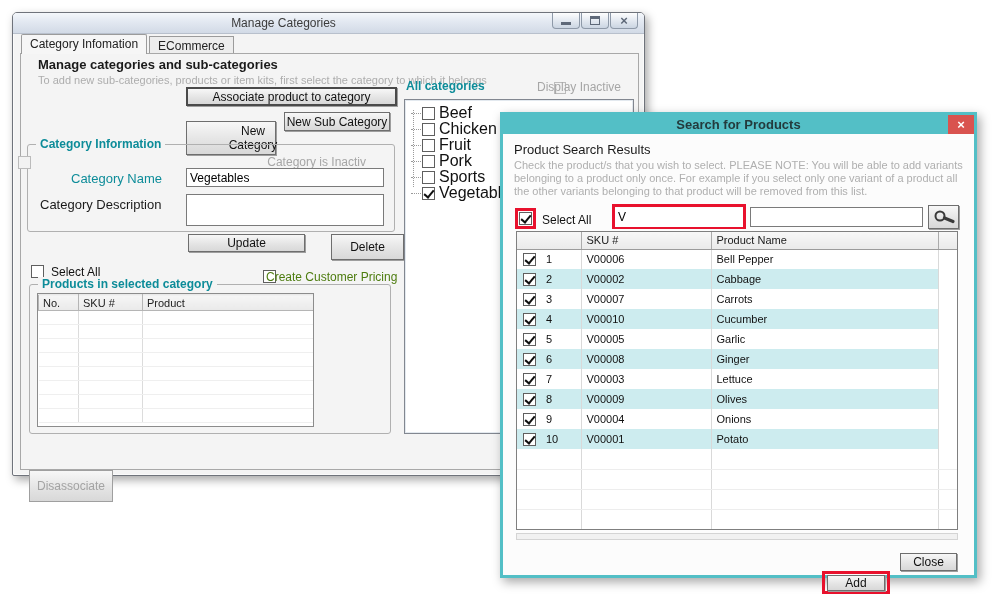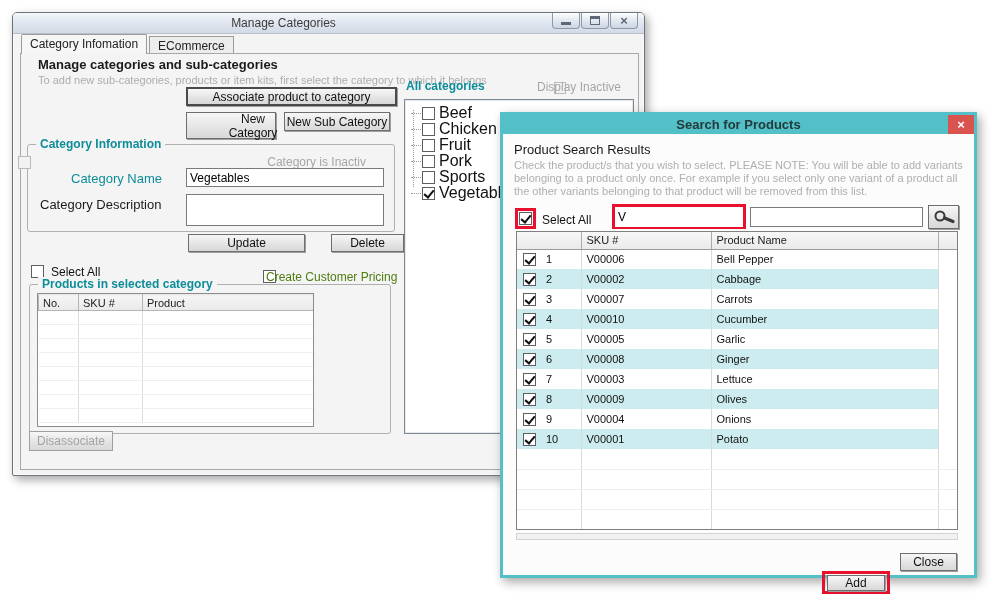--- a/index.html
+++ b/index.html
@@ -117,36 +117,36 @@
   <div class="abs tab-strip">
     <div class="tab active">Category Infomation</div>
     <div class="tab">ECommerce</div>
   </div>
   <div class="abs tab-page"></div>
 
   <div class="abs mw-heading">Manage categories and sub-categories</div>
   <div class="abs mw-subheading">To add new sub-categories, products or item kits, first select the category to which it belongs</div>
 
   <button class="abs btn default" style="left:173px;top:74px;width:211px;height:19px;">Associate product to category</button>
-  <button class="abs btn" style="left:173px;top:99px;width:90px;height:27px;padding-left:44px;">New Category</button>
+  <button class="abs btn" style="left:173px;top:108px;width:90px;height:34px;padding-left:44px;">New Category</button>
   <button class="abs btn" style="left:271px;top:99px;width:106px;height:19px;">New Sub Category</button>
 
   
   <div class="abs groupbox" style="left:14px;top:131px;width:368px;height:88px;">
     <span class="legend">Category Information</span>
     <span class="abs gray-label" style="right:28px;top:10px;">Category is Inactiv</span>
     <span class="abs cb disabled" style="right:10px;top:10px;"></span>
   </div>
   <span class="abs teal-label" style="left:58px;top:158px;">Category Name</span>
   <input class="abs txt-input" style="left: 173px; top: 155px; width: 198px; height: 19px;" value="Vegetables">
   <span class="abs black-label" style="left:27px;top:184px;">Category Description</span>
   <textarea class="abs txt-input" style="left: 173px; top: 181px; width: 198px; height: 32px; resize: none;"></textarea>
 
   <button class="abs btn" style="left:175px;top:221px;width:117px;height:18px;">Update</button>
-  <button class="abs btn" style="left:318px;top:221px;width:73px;height:18px;">Delete</button>
+  <button class="abs btn" style="left:318px;top:221px;width:73px;height:26px;">Delete</button>
 
   <span class="abs cb" style="left:18px;top:251px;"></span>
   <span class="abs" style="left:38px;top:252px;font-size:12px;color:#111;">Select All</span>
   <span class="abs cb" style="left:233px;top:256px;"></span>
   <span class="abs" style="left:253px;top:257px;font-size:12px;color:#4d7c0f;">Create Customer Pricing</span>
 
   
   <div class="abs groupbox" style="left:16px;top:271px;width:362px;height:150px;">
     <span class="legend">Products in selected category</span>
   </div>
@@ -210,21 +210,21 @@
       <tr>
             <td></td>
             <td></td>
             <td></td>
             <td></td>
           </tr>
     </tbody>
       </table>
   </div>
 
-  <button class="abs btn disabled" style="left:16px;top:418px;width:84px;height:20px;">Disassociate</button>
+  <button class="abs btn disabled" style="left:16px;top:457px;width:84px;height:32px;">Disassociate</button>
 
   
   <span class="abs" style="left:393px;top:66px;font-size:12px;font-weight:bold;color:#0D8C99;">All categories</span>
   <span class="abs cb disabled" style="left:506px;top:67px;width:12px;height:12px;"></span>
   <span class="abs gray-label" style="left:524px;top:67px;">Display Inactive</span>
 
   <div class="abs tree-box">
     <div class="tree-rail"></div>
     <div class="tree-item">
       <span class="tree-stub"></span>

